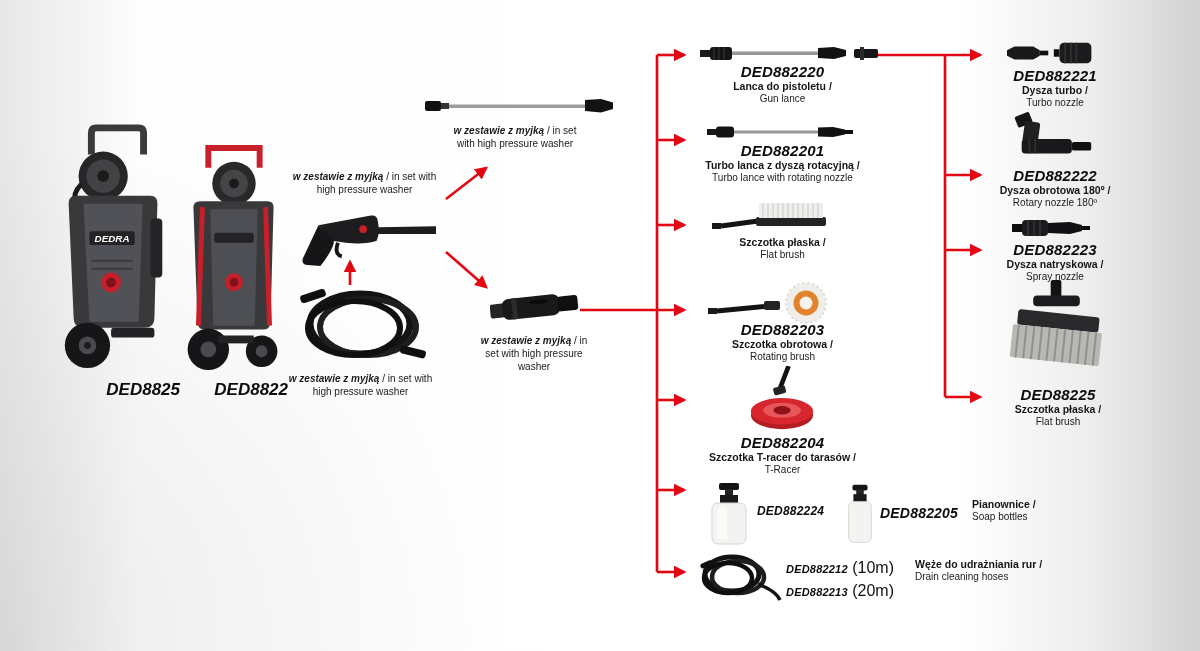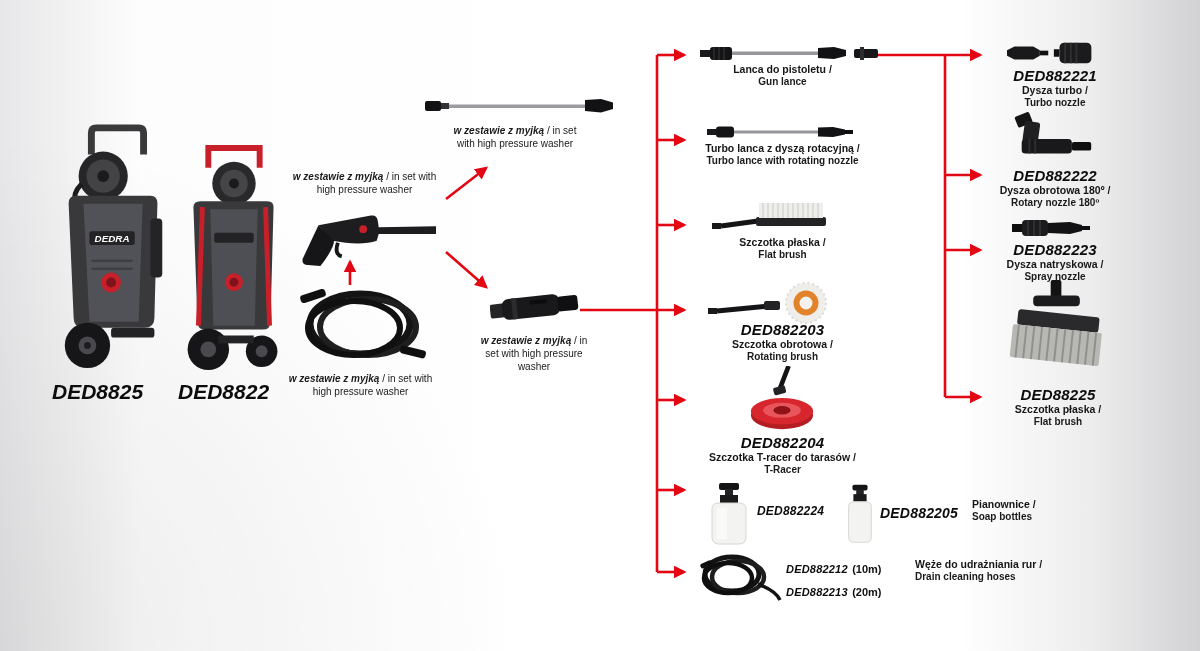--- a/index.html
+++ b/index.html
@@ -6,28 +6,28 @@
   .stage{
     position:relative;width:1200px;height:651px;overflow:hidden;
     font-family:"Liberation Sans",sans-serif;color:#111;
     background:
       radial-gradient(circle at 0% 100%, rgba(0,0,0,.07), transparent 38%),
       linear-gradient(90deg,#e7e7e9 0px,#fdfdfd 140px,#ffffff 600px,#ffffff 960px,#ededee 1090px,#d2d2d4 1200px);
   }
   .abs{position:absolute;}
   .code{font-style:italic;font-weight:800;font-size:15px;letter-spacing:.2px;color:#0c0c0c;line-height:1.15;}
   .code.sm{font-size:11px;display:inline;}
-  .washer-code{font-style:italic;font-weight:800;font-size:21px;color:#0c0c0c;text-align:left;}
+  .washer-code{font-style:italic;font-weight:800;font-size:17px;color:#0c0c0c;text-align:right;}
   .pl{font-size:10.5px;font-weight:700;line-height:1.2;color:#151515;}
-  .en{font-size:10px;line-height:1.2;color:#1a1a1a;font-weight:bold;}
+  .en{font-size:10px;line-height:1.2;color:#1a1a1a;}
   .acc-text{width:185px;text-align:center;}
   .noz-text{width:140px;text-align:center;}
   .note{font-size:10px;line-height:1.3;text-align:center;color:#1a1a1a;}
   .note .b{font-weight:700;font-style:italic;}
-  .len{font-size:11px;font-weight:700;display:inline;}
+  .len{font-size:16px;font-weight:400;display:inline;}
   .side-label{}
   svg{display:block;width:100%;height:100%;}
   .conn{pointer-events:none;}
 </style>
 </head>
 <body>
 
 <div class="stage">
 
   <svg class="abs conn" style="left:0;top:0;width:1200px;height:651px" viewBox="0 0 1200 651">
@@ -169,34 +169,36 @@
       <rect x="0" y="10" width="10" height="7" fill="#1a1a1c"></rect>
       <rect x="10" y="7" width="22" height="13" rx="3" fill="#141416"></rect>
       <path d="M14 7 V20 M19 7 V20 M24 7 V20" stroke="#2e2e30" stroke-width="1.5"></path>
       <rect x="32" y="11.5" width="86" height="3.5" fill="#96969b"></rect>
       <path d="M118 8 L134 7 L146 10 V16 L134 19 L118 18 Z" fill="#121214"></path>
       <rect x="154" y="9" width="24" height="9" rx="2" fill="#161618"></rect>
       <rect x="160" y="7" width="4" height="13" fill="#2c2c2e"></rect>
     </svg>
   </div>
   <div class="abs acc-text" style="left:690px;top:63px">
+    <div class="code">DED882220</div>
     <div class="pl">Lanca do pistoletu /</div>
     <div class="en">Gun lance</div>
   </div>
 
   <div class="abs" style="left:707px;top:122px;width:150px;height:20px">
     <svg viewBox="0 0 150 20">
       <rect x="0" y="7" width="9" height="6" fill="#19191b"></rect>
       <rect x="9" y="4.5" width="18" height="11" rx="3" fill="#141416"></rect>
       <rect x="27" y="8.5" width="84" height="3" fill="#96969b"></rect>
       <path d="M111 5.5 L126 5 L138 7.5 V12.5 L126 15 L111 14.5 Z" fill="#121214"></path>
       <rect x="138" y="8" width="8" height="4" fill="#0f0f0f"></rect>
     </svg>
   </div>
   <div class="abs acc-text" style="left:690px;top:142px">
+    <div class="code">DED882201</div>
     <div class="pl">Turbo lanca z dyszą rotacyjną /</div>
     <div class="en">Turbo lance with rotating nozzle</div>
   </div>
 
   <div class="abs" style="left:712px;top:200px;width:120px;height:36px">
     <svg viewBox="0 0 120 36">
       <rect x="0" y="23" width="9" height="6" fill="#19191b"></rect>
       <path d="M9 26 L46 21" stroke="#141416" stroke-width="5"></path>
       <rect x="44" y="17" width="70" height="9" rx="2" fill="#232325"></rect>
       <rect x="47" y="3" width="64" height="15" fill="#eeeeec"></rect>

